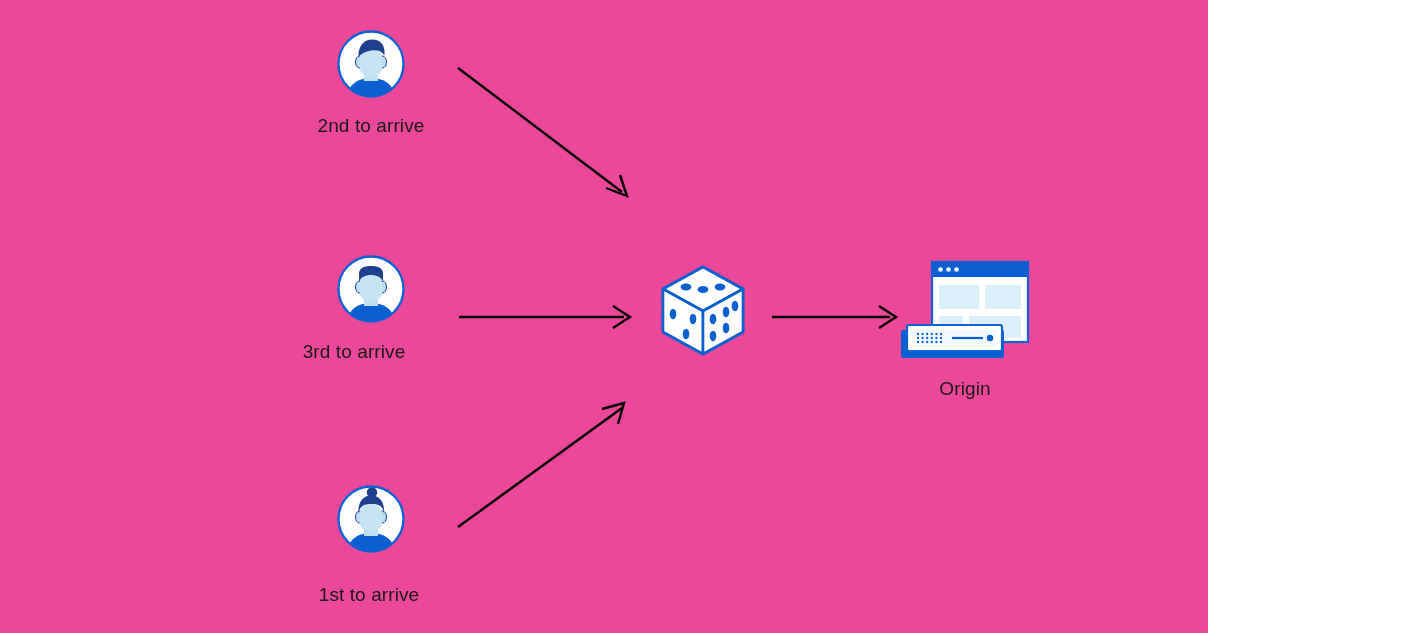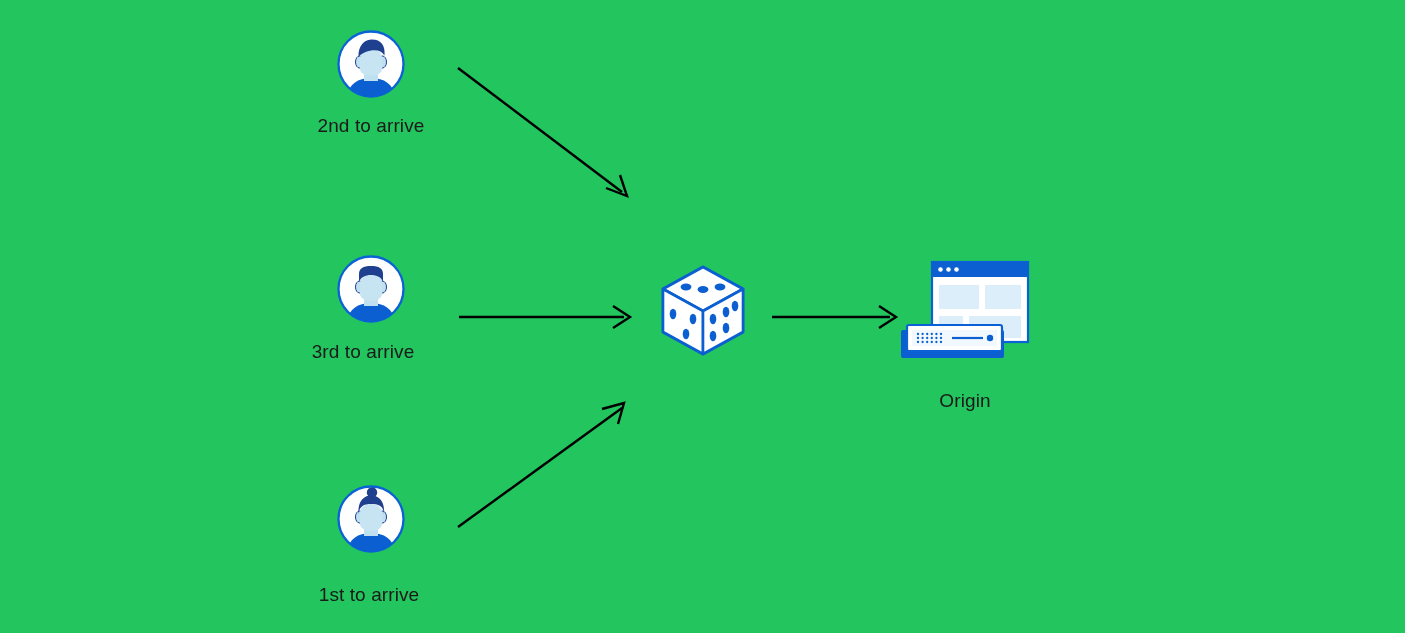--- a/index.html
+++ b/index.html
@@ -6,23 +6,23 @@
     margin: 0;
     padding: 0;
     background: #ffffff;
   }
   body {
     font-family: "Liberation Sans", sans-serif;
     -webkit-font-smoothing: antialiased;
   }
   #canvas {
     position: relative;
-    width: 1405px;
+    width: 1208px;
     height: 633px;
-    background: #22c55e;
+    background: #ec4899;
     overflow: hidden;
   }
   .node {
     position: absolute;
   }
   .node-label {
     position: absolute;
     width: 260px;
     text-align: center;
     font-size: 19px;
@@ -111,21 +111,21 @@
         <g clip-path="url(#clipB)">
           <path d="M12 72 C12 57 22 50 36 50 C50 50 60 57 60 72 Z" fill="#0b5fd0"></path>
           <path d="M29 42 h14 v11 h-14 z" fill="#bfe0f0"></path>
           <ellipse cx="24.5" cy="34" rx="4" ry="6" fill="#bfe0f0" stroke="#1f3f8f" stroke-width="1"></ellipse>
           <ellipse cx="47.5" cy="34" rx="4" ry="6" fill="#bfe0f0" stroke="#1f3f8f" stroke-width="1"></ellipse>
           <path d="M25 30 C25 18 47 18 47 30 L47 41 C47 50 25 50 25 41 Z" fill="#c7e4f2"></path>
           <path d="M24 29 L24 21 C24 15.5 28 13 36 13 C44 13 48 15.5 48 21 L48 29 C46 24 42 22 36 22 C30 22 26 24 24 29 Z" fill="#1f3f8f"></path>
         </g>
       </svg>
     </div>
-    <div class="node-label" style="left:233px;top:341px;">3rd to arrive</div>
+    <div class="node-label" style="left:224px;top:341px;">3rd to arrive</div>
   </div>
 
   <div class="node" style="left:0;top:0;">
     <div class="avatar" style="left:335px;top:483px;">
       <svg viewBox="0 0 72 72" width="72" height="72">
         <defs>
           <clipPath id="clipC">
               <circle cx="36" cy="36" r="32.5"></circle>
             </clipPath>
         </defs>
@@ -210,16 +210,16 @@
             <circle cx="31.2" cy="84" r="1.15"></circle>
               <circle cx="35.8" cy="84" r="1.15"></circle>
             <circle cx="40.4" cy="84" r="1.15"></circle>
               <circle cx="45" cy="84" r="1.15"></circle>
           </g>
           <line x1="56" y1="80" x2="87" y2="80" stroke="#0b5fd0" stroke-width="2.2"></line>
           <circle cx="94" cy="80" r="3.2" fill="#0b5fd0"></circle>
         </g>
       </svg>
     </div>
-    <div class="node-label" style="left:835px;top:390px;">Origin</div>
+    <div class="node-label" style="left:835px;top:378px;">Origin</div>
   </div>
 
 </div>
 
 </body></html>

